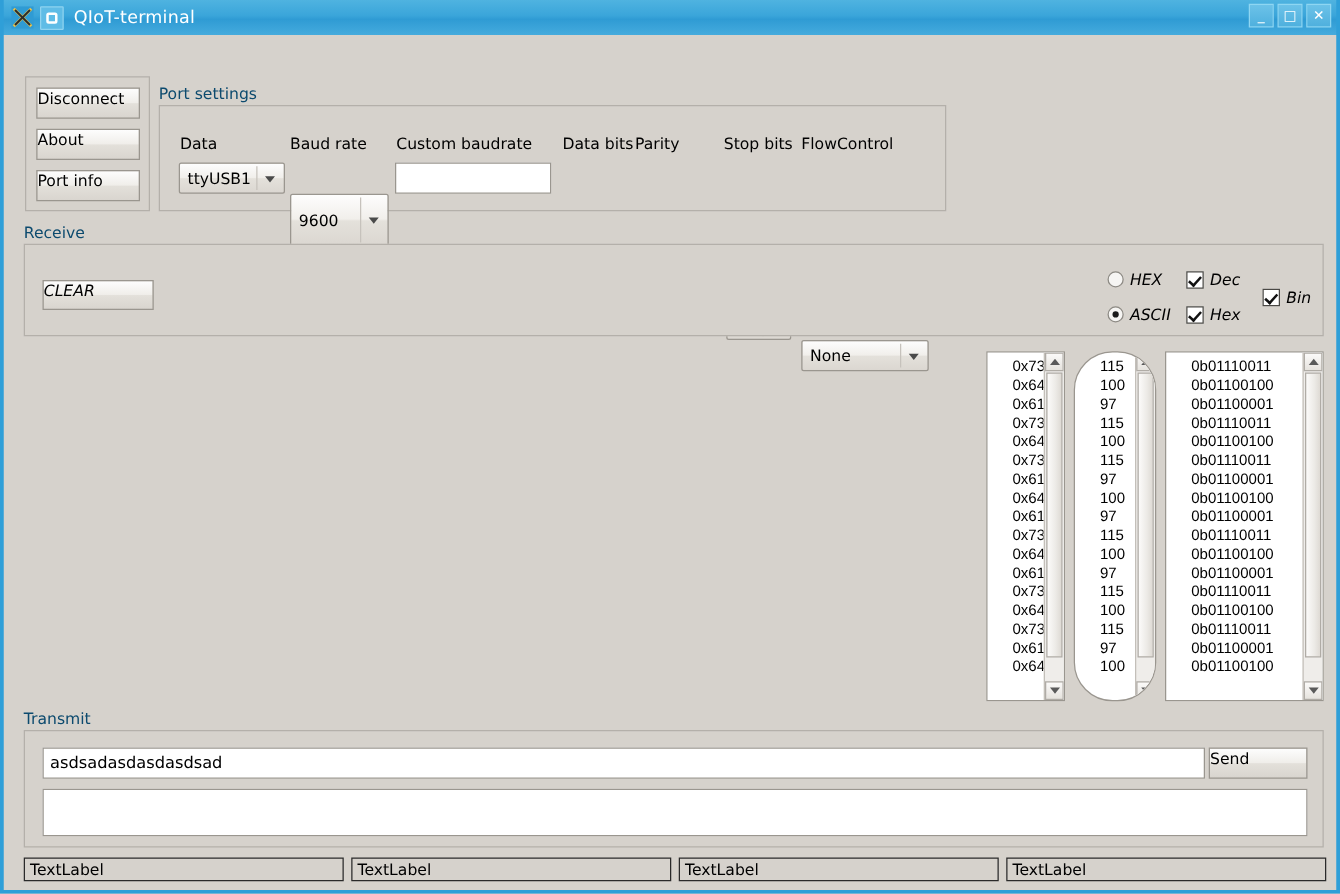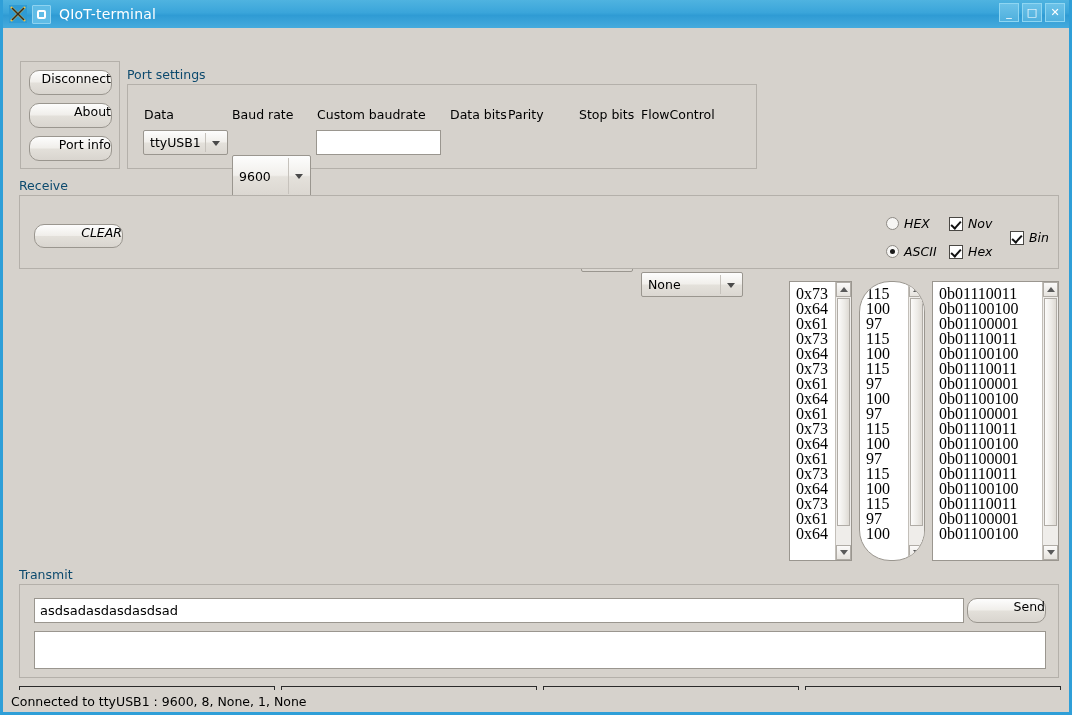--- a/index.html
+++ b/index.html
@@ -84,26 +84,26 @@
     position: absolute;
     font-size: 12.5px;
     color: #0c4a6e;
     background: transparent;
   }
 
   
   .btn {
     background: linear-gradient(to bottom, #fdfdfd 0%, #f0eeea 48%, #e3e0da 52%, #d9d5cf 100%);
     border: 1px solid #9a968f;
-    border-radius: 10px;
+    border-radius: 0;
     font-family: "DejaVu Sans", sans-serif;
     font-size: 12.5px;
     color: #000;
     cursor: pointer;
-    text-align: right;
+    text-align: left;
   }
 
   
   .combo {
     background: linear-gradient(to bottom, #fdfdfd 0%, #f1efeb 48%, #e4e1db 52%, #dbd7d1 100%);
     border: 1px solid #9a968f;
     border-radius: 2px;
     font-size: 12.5px;
     display: flex; align-items: center;
     padding-left: 6px;
@@ -175,24 +175,24 @@
   .pane .txt {
     position: absolute; left: 0; top: 0; right: 16px; bottom: 0;
     padding: 4px 4px 0 5px;
     font-size: 12.5px;
     line-height: 15px;
     color: #000;
     word-break: break-all;
     overflow: hidden;
   }
   .pane .txt.mono {
-    font-family: Liberation Serif, serif;
-    font-size: 16px;
+    font-family: Liberation Sans, sans-serif;
+    font-size: 12px;
     line-height: 15px;
-    padding-left: 6px;
+    padding-left: 20px;
   }
 
   
   .sbar {
     position: absolute; right: 0; top: 0; bottom: 0;
     width: 16px;
     background: #efedea;
     border-left: 1px solid #c3bfb9;
   }
   .sbtn {
@@ -320,21 +320,21 @@
           <span class="radio"></span>
           <span>HEX</span>
         </div>
         <div class="optrow" style="left:866px; top:48px;">
           <span class="radio on"></span>
           <span>ASCII</span>
         </div>
 
         <div class="optrow" style="left:929px; top:20px;">
           <span class="cbox on"></span>
-          <span>Nov</span>
+          <span>Dec</span>
         </div>
         <div class="optrow" style="left:929px; top:48px;">
           <span class="cbox on"></span>
           <span>Hex</span>
         </div>
         <div class="optrow" style="left:990px; top:34px;">
           <span class="cbox on"></span>
           <span>Bin</span>
         </div>
       </div>
@@ -434,17 +434,14 @@
         <div class="lineedit" style="position:absolute; left:14px; top:46px; width:1012px; height:38px; align-items:flex-start; padding-top:3px;"></div>
       </div>
 
       <div class="tlabel" style="left:16px; top:658px; width:256px; height:19px;">TextLabel</div>
       <div class="tlabel" style="left:278px; top:658px; width:256px; height:19px;">TextLabel</div>
       <div class="tlabel" style="left:540px; top:658px; width:256px; height:19px;">TextLabel</div>
       <div class="tlabel" style="left:802px; top:658px; width:256px; height:19px;">TextLabel</div>
 
     </div>
 
-    <div class="statusbar">
-      <span>Connected to ttyUSB1 : 9600, 8, None, 1, None</span>
-    </div>
   </div>
 </div>
 
 </body></html>

